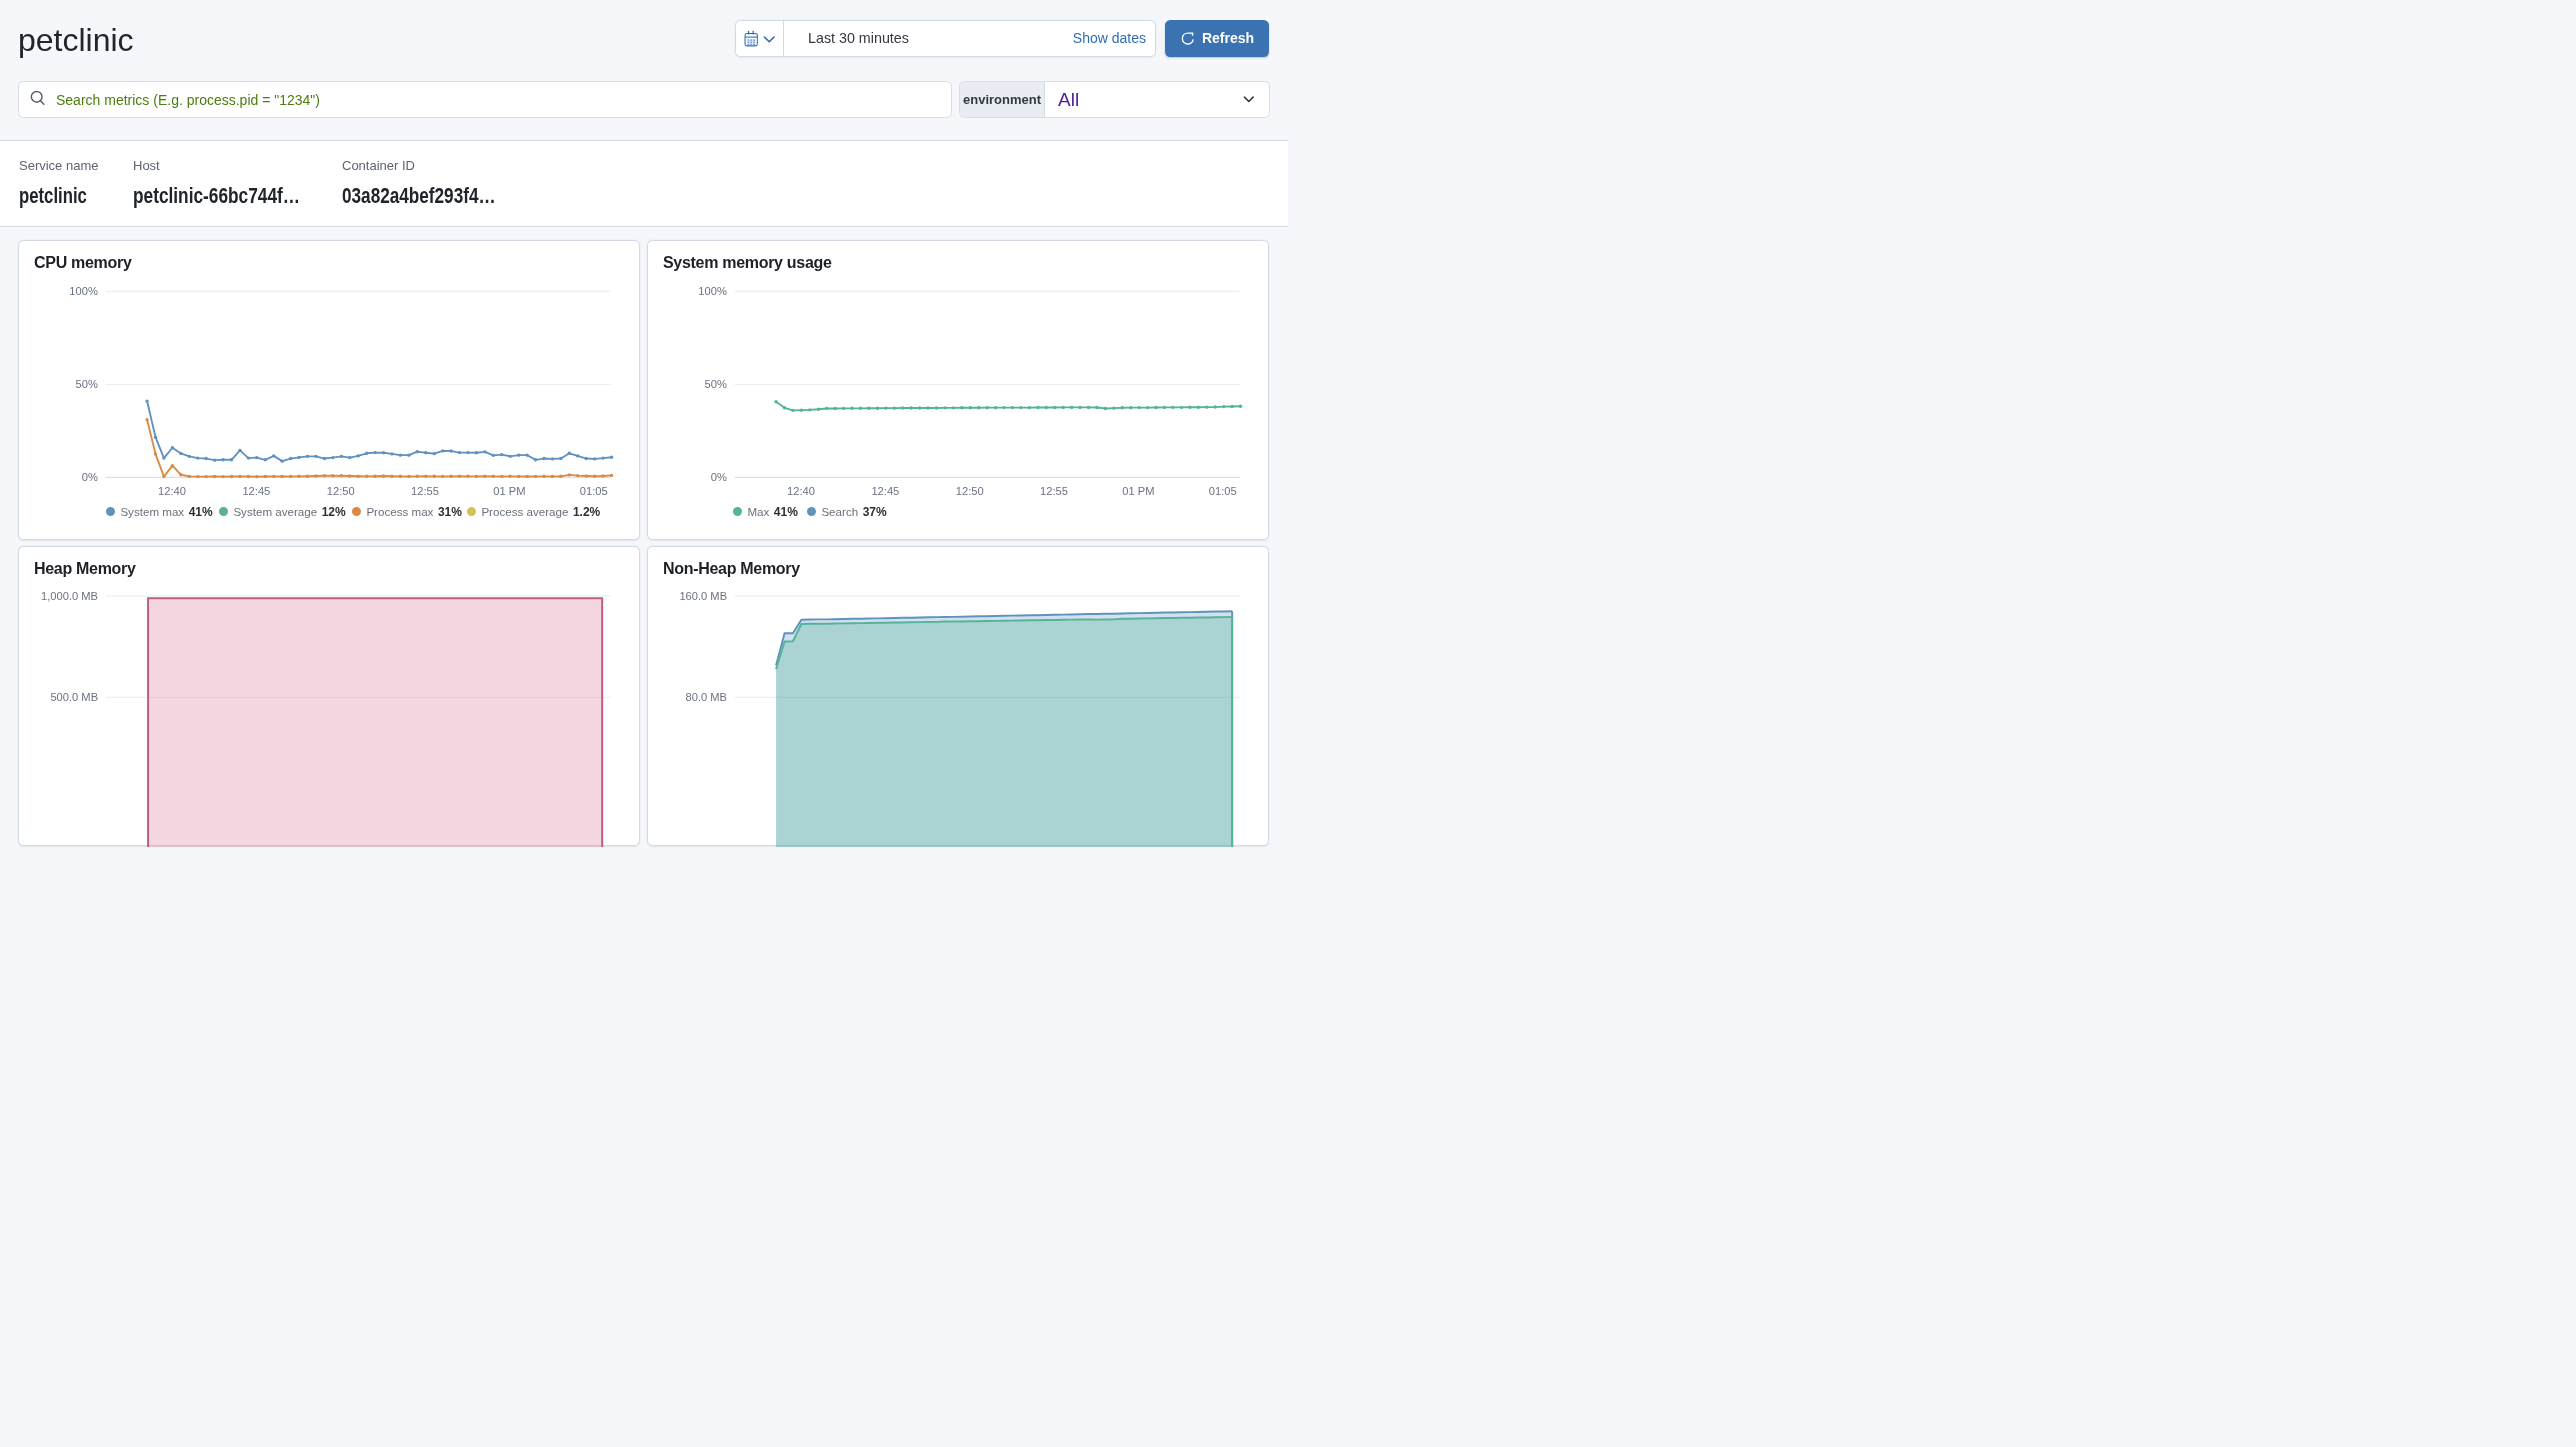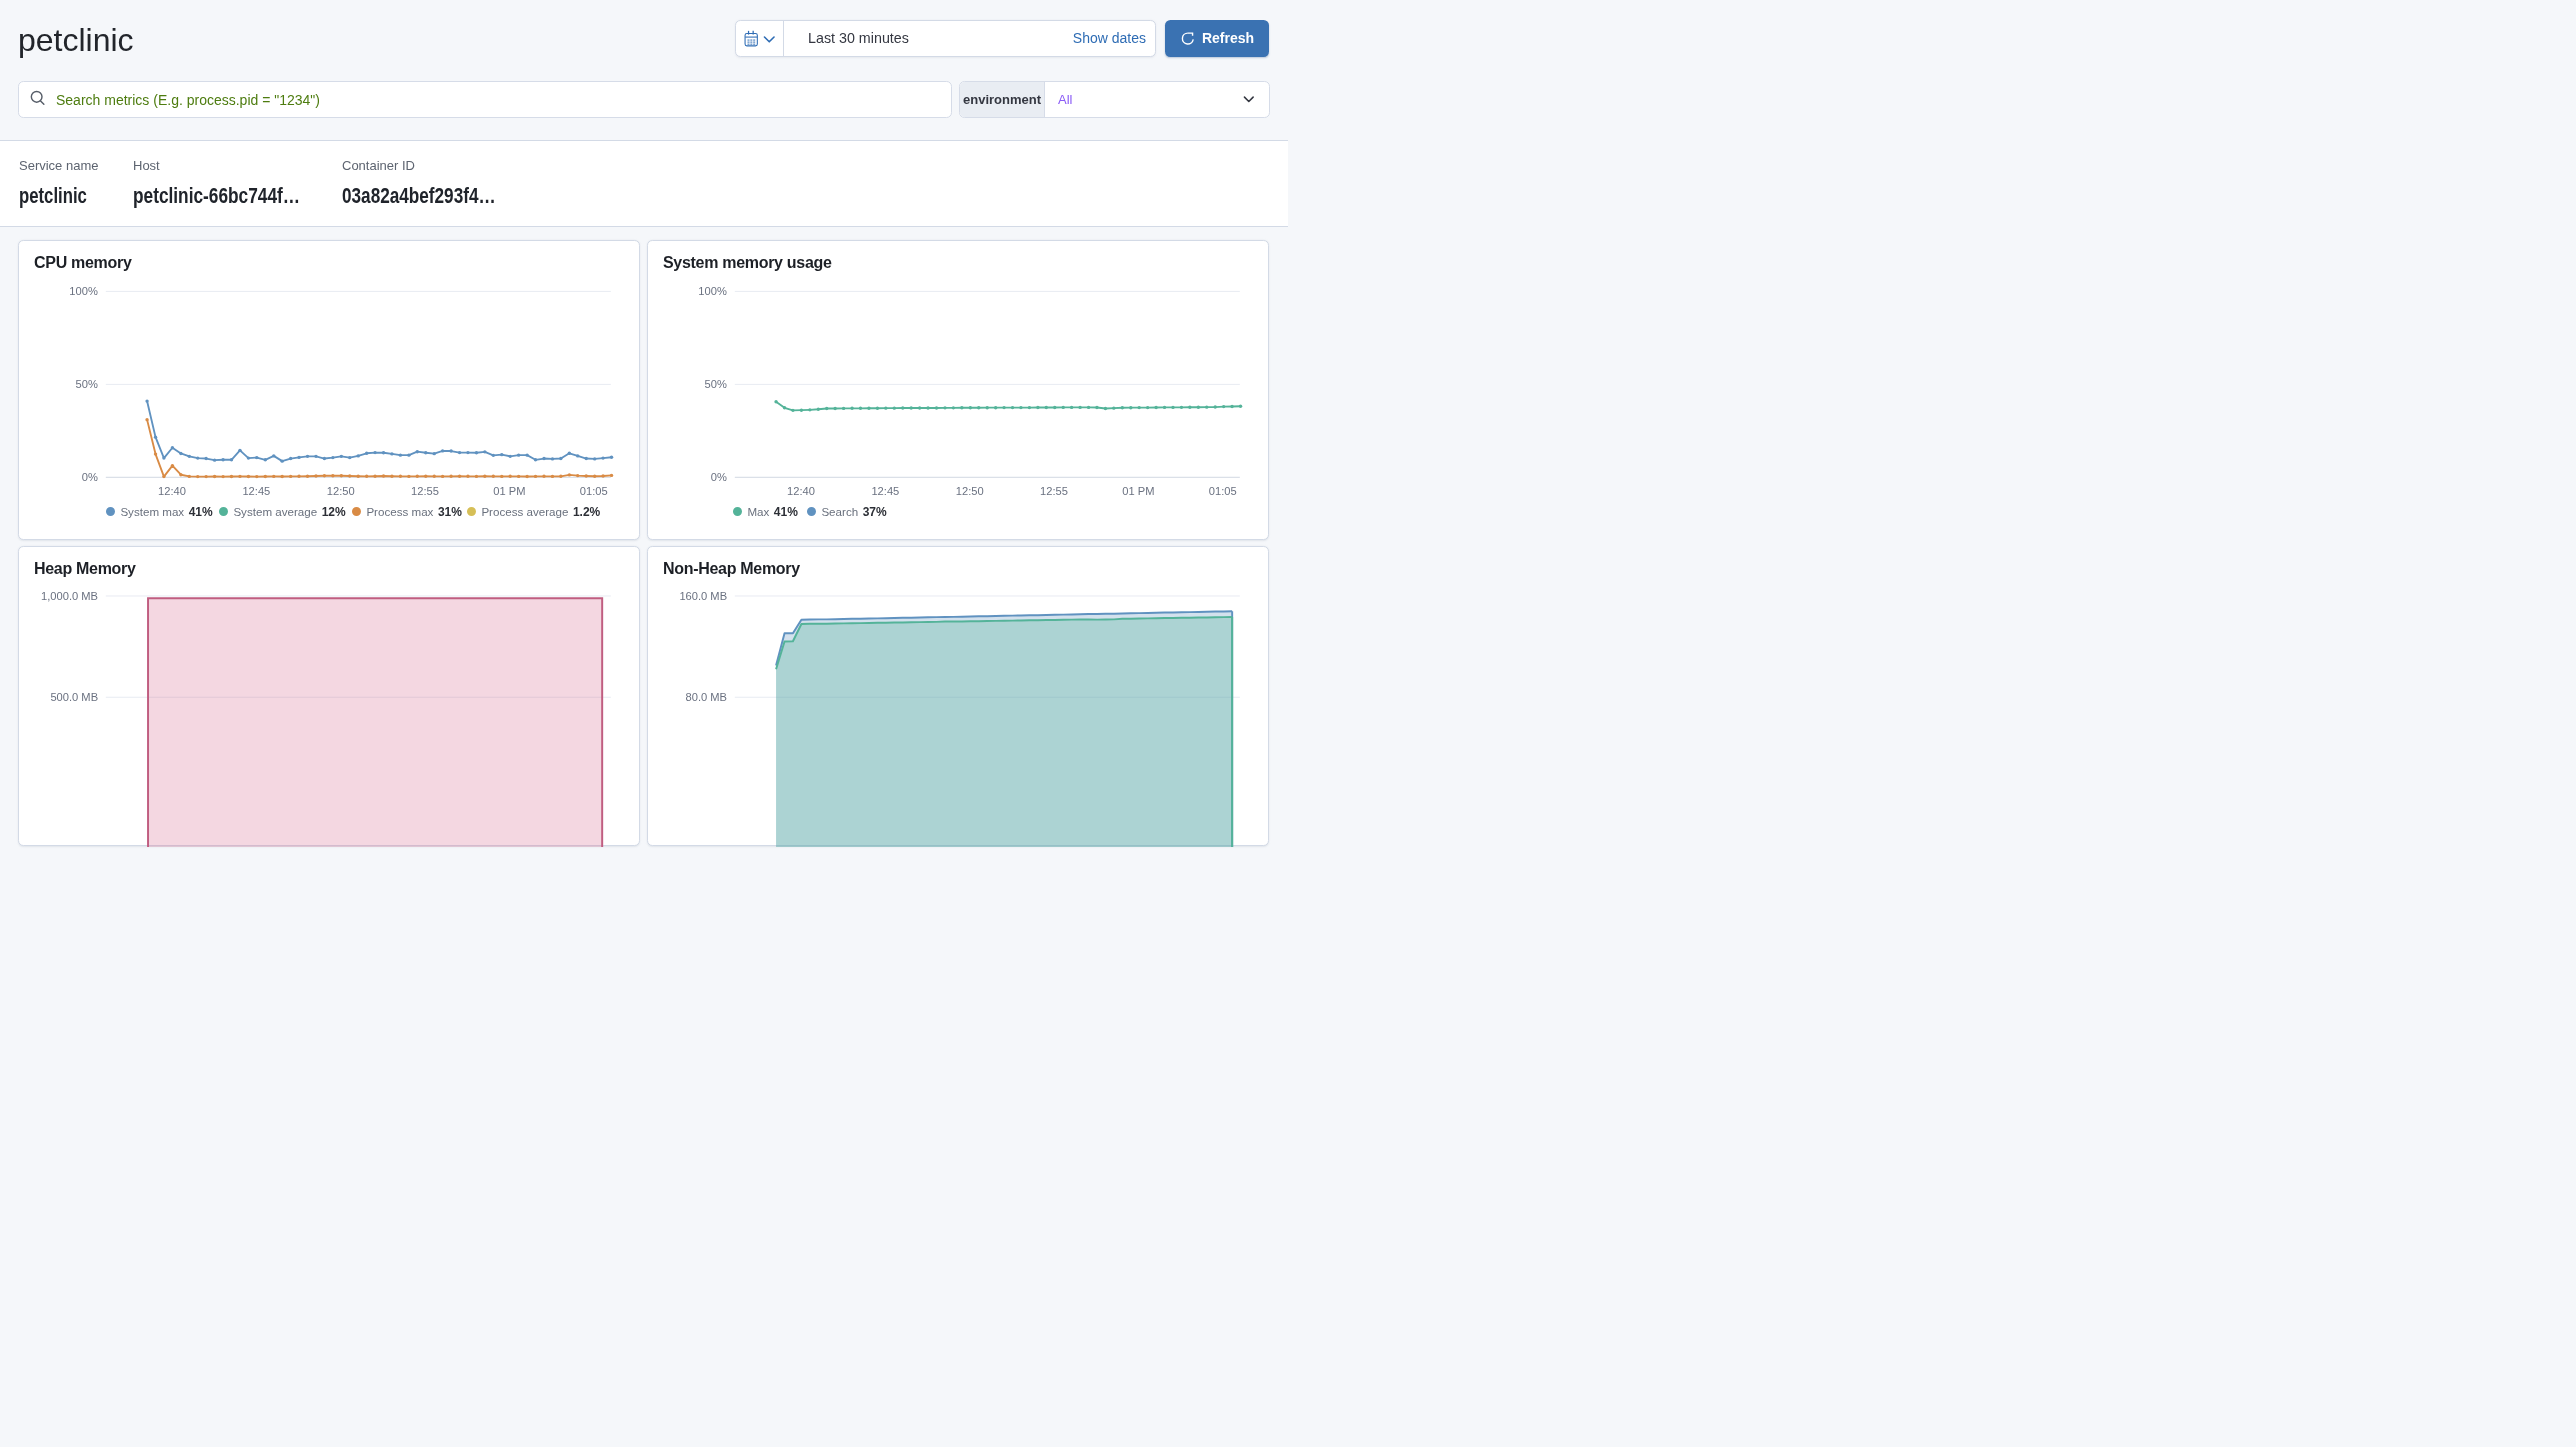--- a/index.html
+++ b/index.html
@@ -16,21 +16,21 @@
   #refresh { left:1165px; top:19.6px; width:104px; height:37px; background:#3a72b2; border-radius:5.4px;
      color:#fff; display:flex; align-items:center; justify-content:center; font-size:14px; font-weight:600;
      box-shadow:0 1.8px 1.8px -0.9px rgba(51,88,138,.3); }
   #refresh svg { margin-right:7.1px; }
   
   #search { left:18px; top:81px; width:934px; height:37px; background:#fff; border:0.9px solid #d6dce8; border-radius:5.4px; }
   #search .ph { position:absolute; left:37px; top:0; height:36px; line-height:36px; font-size:14px; color:#4d7c0f; }
   #envsel { left:959px; top:81px; width:311px; height:37px; background:#fff; border:0.9px solid #d6dce8; border-radius:5.4px;text-align:right; }
   #envlab { position:absolute; left:0; top:0; bottom:0; width:85px; background:#e9edf3; border-right:0.9px solid #d6dce8;
      border-radius:4.5px 0 0 4.5px; display:flex; align-items:center; justify-content:center; font-size:13px; font-weight:700; color:#343741; }
-  #envval { position:absolute; left:98px; top:0; height:36px; line-height:36px; font-size:13px; color:#8b5cf6; }
+  #envval { position:absolute; left:98px; top:0; height:36px; line-height:36px; font-size:19px; color:#4c1d95; }
   
   #band { left:0; top:140px; width:1288px; height:87px; background:#fff; border-top:0.9px solid #d3dae6; border-bottom:0.9px solid #d3dae6; }
   .mlab { position:absolute; top:17px; font-size:13px; color:#5d6470; }
   .mval { position:absolute; top:42px; font-size:22px; font-weight:700; color:#20242b; transform-origin:0 0; }
   
   .panel { position:absolute; width:622px; height:300px; background:#fff; border:0.9px solid #d3dae6; border-radius:5.4px; box-shadow:0 0.9px 1.8px rgba(152,162,179,.2); }
   #p1 { left:18px;  top:240px; }
   #p2 { left:647px; top:240px; }
   #p3 { left:18px;  top:546px; height:300px; }
   #p4 { left:647px; top:546px; height:300px; }

